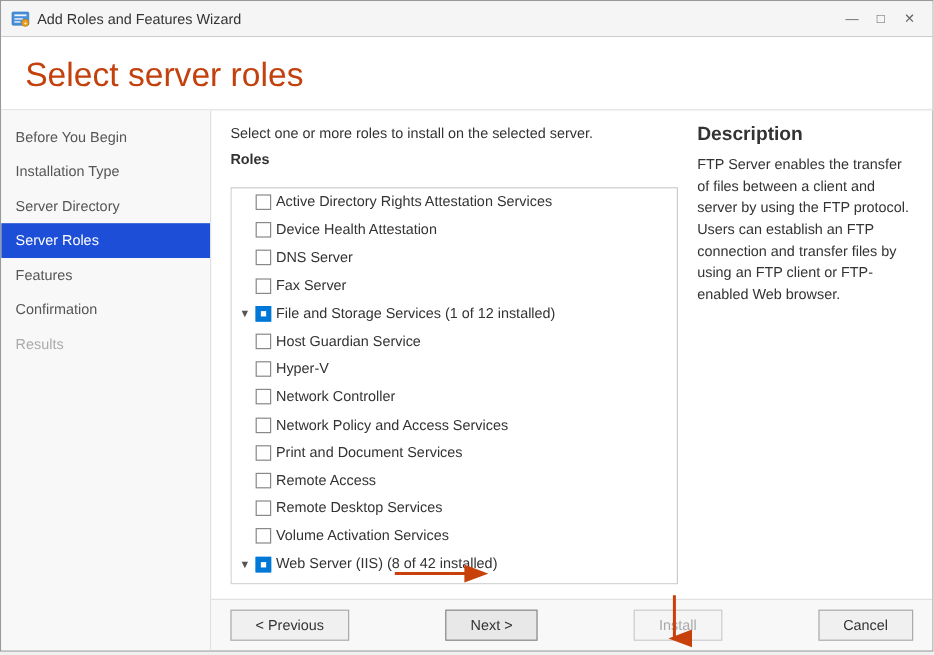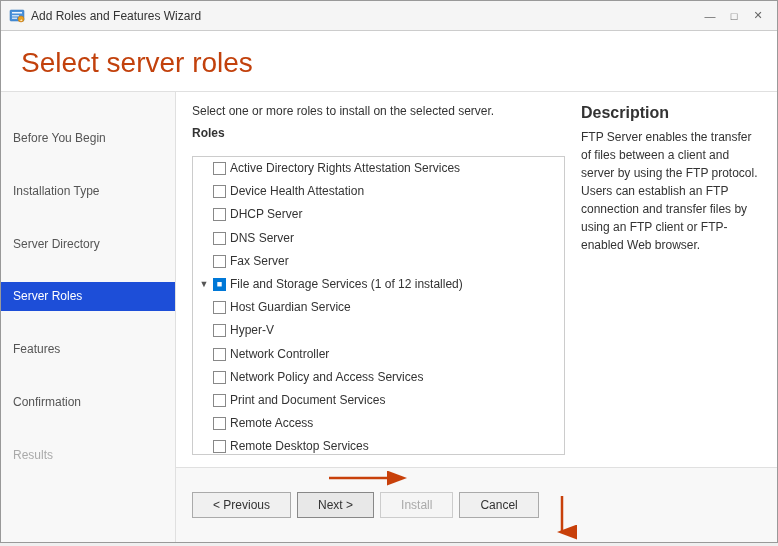--- a/index.html
+++ b/index.html
@@ -100,21 +100,20 @@
       border-right: 1px solid #e0e0e0;
       padding: 8px 0;
       flex-shrink: 0;
     }
     .sidebar-item {
       padding: 6px 12px;
       cursor: pointer;
       color: #555;
       font-size: 12px;
       line-height: 1.4;
-      margin-top: 24px;
     }
     .sidebar-item.active {
       background: #1d4ed8;
       color: #fff;
     }
     .sidebar-item.disabled {
       color: #aaa;
     }
 
     .main {
@@ -203,23 +202,23 @@
       margin-bottom: 6px;
     }
     .description-text {
       font-size: 12px;
       color: #333;
       line-height: 1.5;
     }
 
     .footer {
       border-top: 1px solid #e0e0e0;
-      padding: 24px 16px;
-      display: flex;
-      justify-content: flex-start;
+      padding: 8px 16px;
+      display: flex;
+      justify-content: space-between;
       gap: 6px;
       align-items: center;
       background: #f8f8f8;
       flex-shrink: 0;
       position: relative;
     }
 
     .footer-btn {
       padding: 5px 20px;
       font-size: 12px;
@@ -319,25 +318,20 @@
                   <span class="checkbox"></span>
                   <span>Active Directory Rights Attestation Services</span>
                 </li>
 
                 <li class="role-item">
                   <span class="expand-icon"> </span>
                   <span class="checkbox"></span>
                   <span>Device Health Attestation</span>
                 </li>
 
-                <li class="role-item">
-                  <span class="expand-icon"> </span>
-                  <span class="checkbox"></span>
-                  <span>DHCP Server</span>
-                </li>
 
                 <li class="role-item">
                   <span class="expand-icon"> </span>
                   <span class="checkbox"></span>
                   <span>DNS Server</span>
                 </li>
 
                 <li class="role-item">
                   <span class="expand-icon"> </span>
                   <span class="checkbox"></span>
@@ -388,20 +382,21 @@
 
                 <li class="role-item">
                   <span class="expand-icon"> </span>
                   <span class="checkbox"></span>
                   <span>Remote Desktop Services</span>
                 </li>
 
                 <li class="role-item">
                   <span class="expand-icon"> </span>
                   <span class="checkbox"></span>
+                  <span>Volume Activation Services</span>
                 </li>
 
                 <li class="role-item">
                   <span class="expand-icon">▼</span>
                   <span class="checkbox partial">■</span>
                   <span>Web Server (IIS) (8 of 42 installed)</span>
                 </li>
 
               </ul>
             </div>

